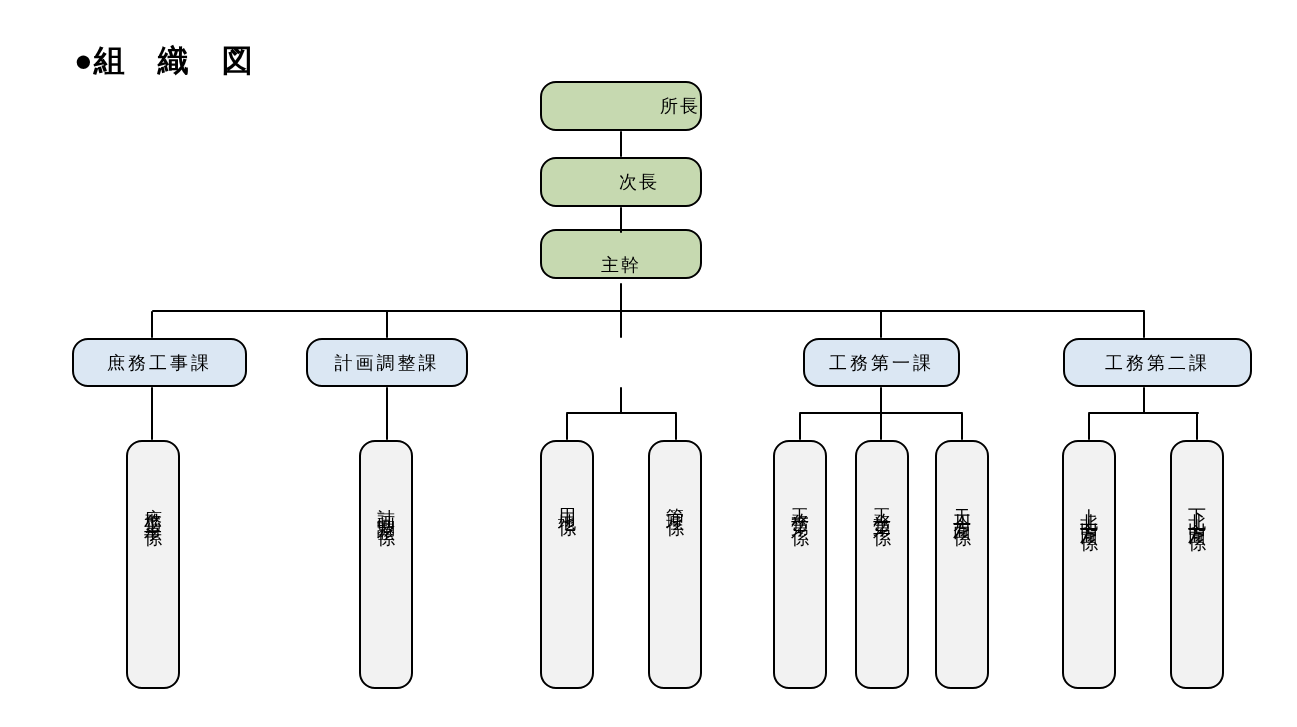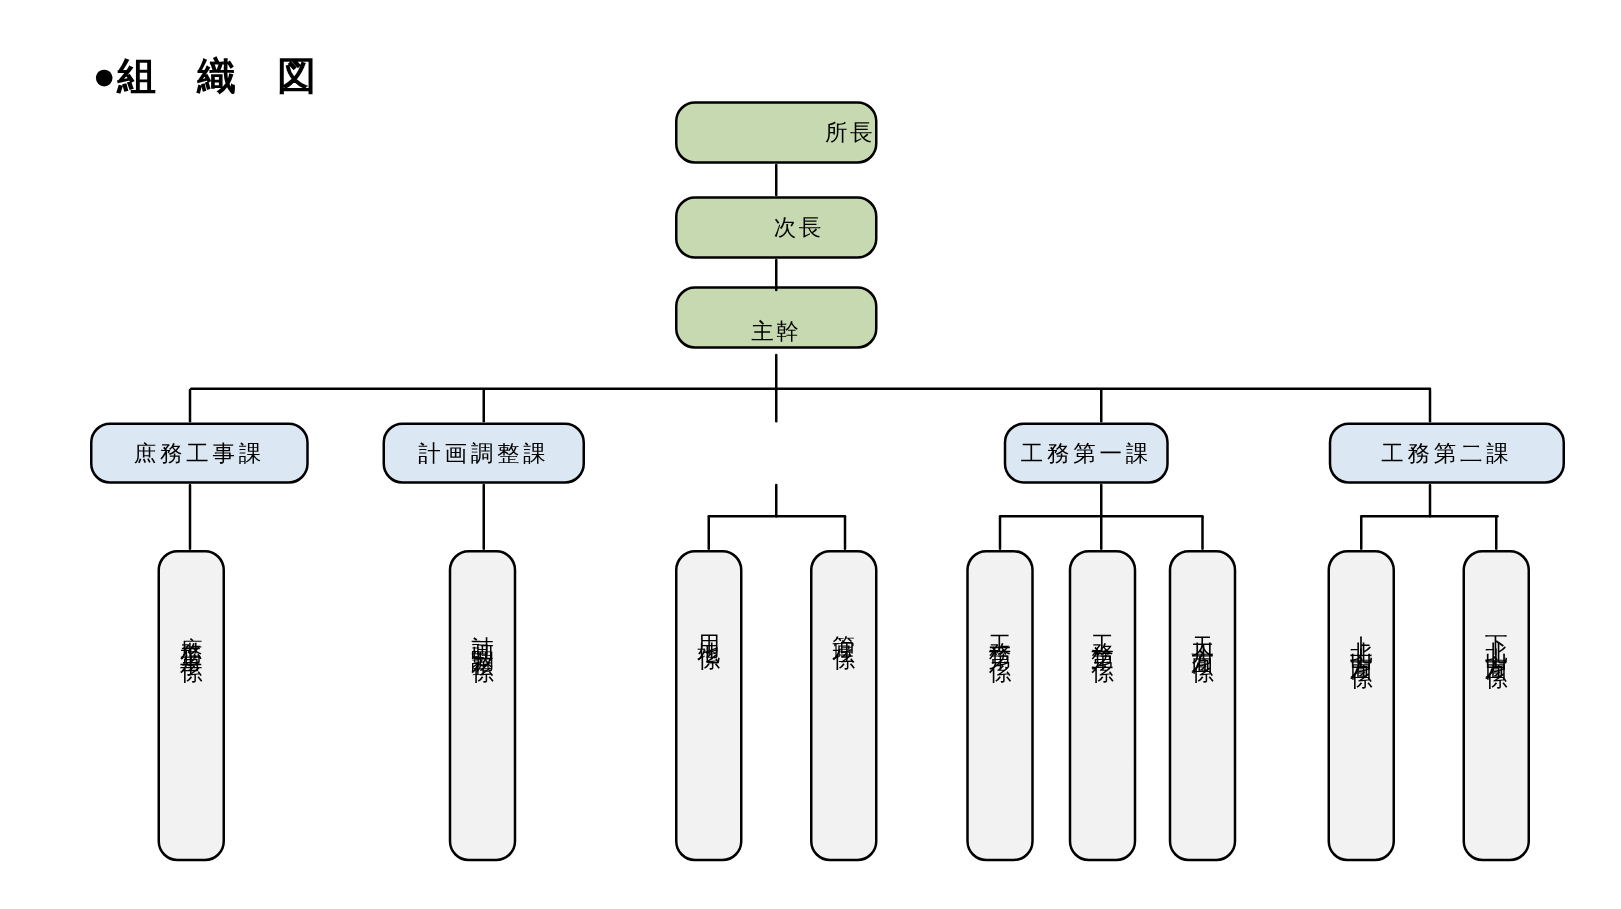--- a/index.html
+++ b/index.html
@@ -99,21 +99,21 @@
   <div class="line" style="left:620px;  top:311px; width:2px; height:27px;"></div>
   <div class="line" style="left:880px;  top:311px; width:2px; height:27px;"></div>
   <div class="line" style="left:1143px; top:311px; width:2px; height:27px;"></div>
 
   <div class="box division" style="left:72px;   width:175px;">
       <span>庶務工事課</span>
     </div>
   <div class="box division" style="left:306px;  width:162px;">
       <span>計画調整課</span>
     </div>
-  <div class="box division" style="left:803px;  width:132px;justify-content:center;">
+  <div class="box division" style="left:803px;  width:157px;justify-content:center;">
       <span>工務第一課</span>
     </div>
   <div class="box division" style="left:1063px; width:189px;">
       <span>工務第二課</span>
     </div>
 
   <div class="line" style="left:151px; top:387px; width:2px; height:53px;"></div>
 
   <div class="line" style="left:386px; top:387px; width:2px; height:53px;"></div>
 

